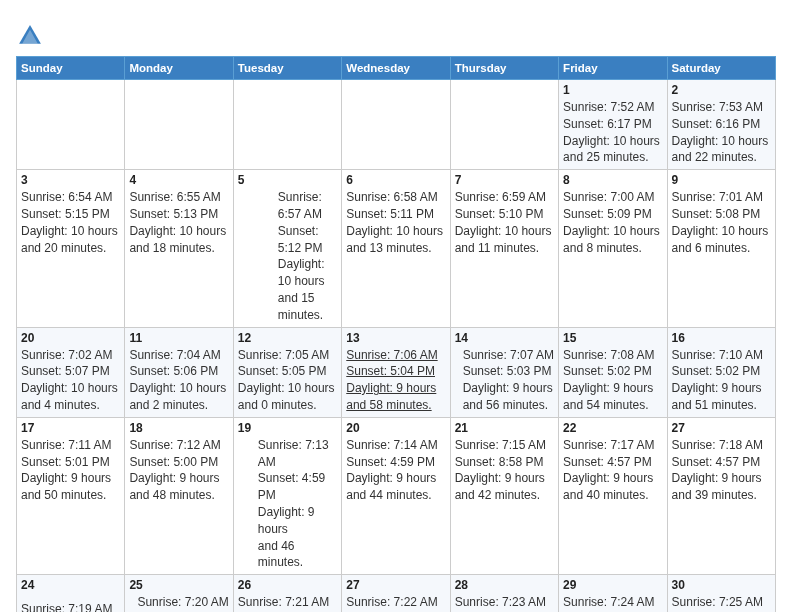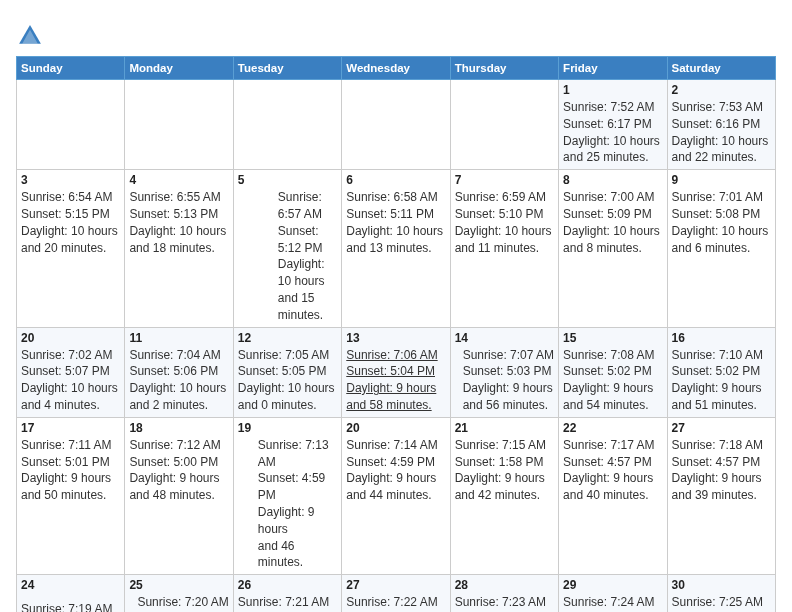--- a/index.html
+++ b/index.html
@@ -277,21 +277,21 @@
           <td>
             <span class="day-num">20</span>
             <div class="day-detail" style="white-space: pre-line;">Sunrise: 7:14 AM
 Sunset: 4:59 PM
 Daylight: 9 hours
 and 44 minutes.</div>
           </td>
           <td>
             <span class="day-num">21</span>
             <div class="day-detail" style="white-space: pre-line;">Sunrise: 7:15 AM
-Sunset: 1:58 PM
+Sunset: 8:58 PM
 Daylight: 9 hours
 and 42 minutes.</div>
           </td>
           <td>
             <span class="day-num">22</span>
             <div class="day-detail" style="white-space: pre-line;">Sunrise: 7:17 AM
 Sunset: 4:57 PM
 Daylight: 9 hours
 and 40 minutes.</div>
           </td>

